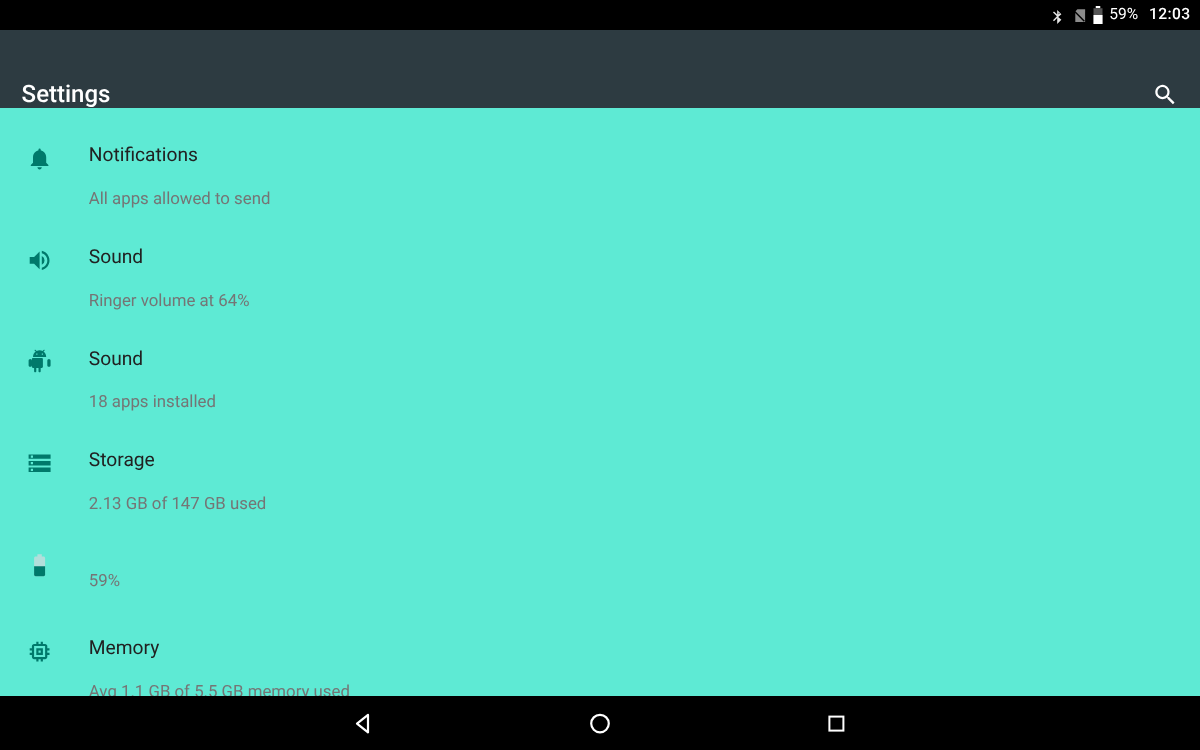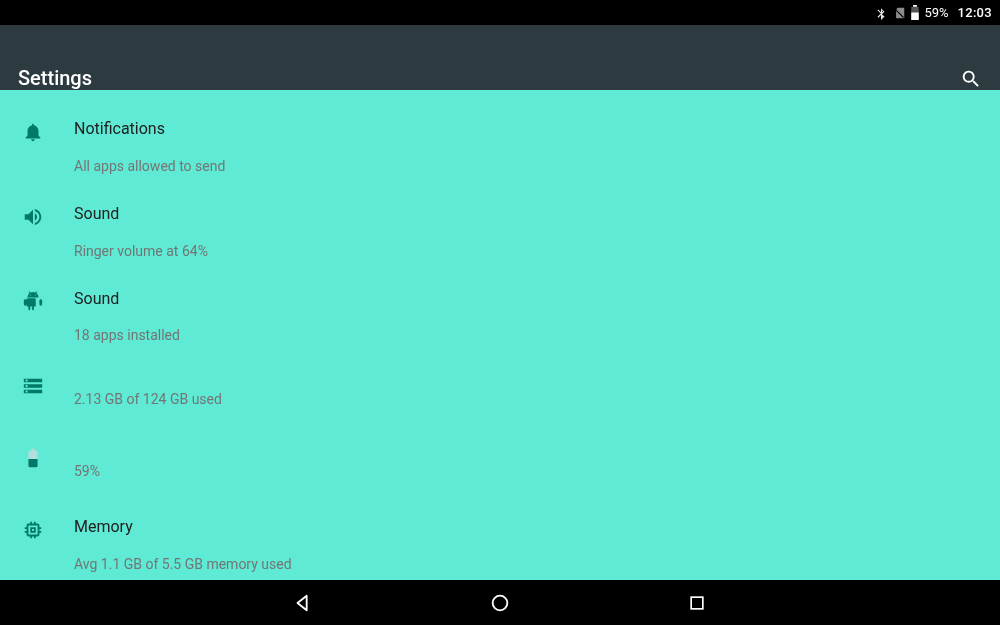--- a/index.html
+++ b/index.html
@@ -140,21 +140,22 @@
     </div>
   </div>
 
   <div class="settings-item">
     <div class="icon-wrap">
       <svg viewBox="0 0 24 24">
           <path d="M2 20h20v-4H2v4zm2-3h2v2H4v-2zM2 4v4h20V4H2zm4 3H4V5h2v2zm-4 7h20v-4H2v4zm2-3h2v2H4v-2z"></path>
         </svg>
     </div>
     <div class="text-wrap">
-      <div class="item-sub">2.13 GB of 124 GB used</div>
+      <div class="item-title">Storage</div>
+      <div class="item-sub">2.13 GB of 147 GB used</div>
     </div>
   </div>
 
   <div class="settings-item">
     <div class="icon-wrap">
       <svg viewBox="0 0 24 24">
           <path d="M15.7 4H14V2h-4v2H8.3C7.6 4 7 4.6 7 5.3v15.3c0 .8.6 1.4 1.3 1.4h7.3c.8 0 1.4-.6 1.4-1.3V5.3C17 4.6 16.4 4 15.7 4z" fill="#b2dfdb"></path>
           <path d="M7 13h10v7.7c0 .7-.6 1.3-1.3 1.3H8.3C7.6 22 7 21.4 7 20.7V13z"></path>
         </svg>
     </div>

